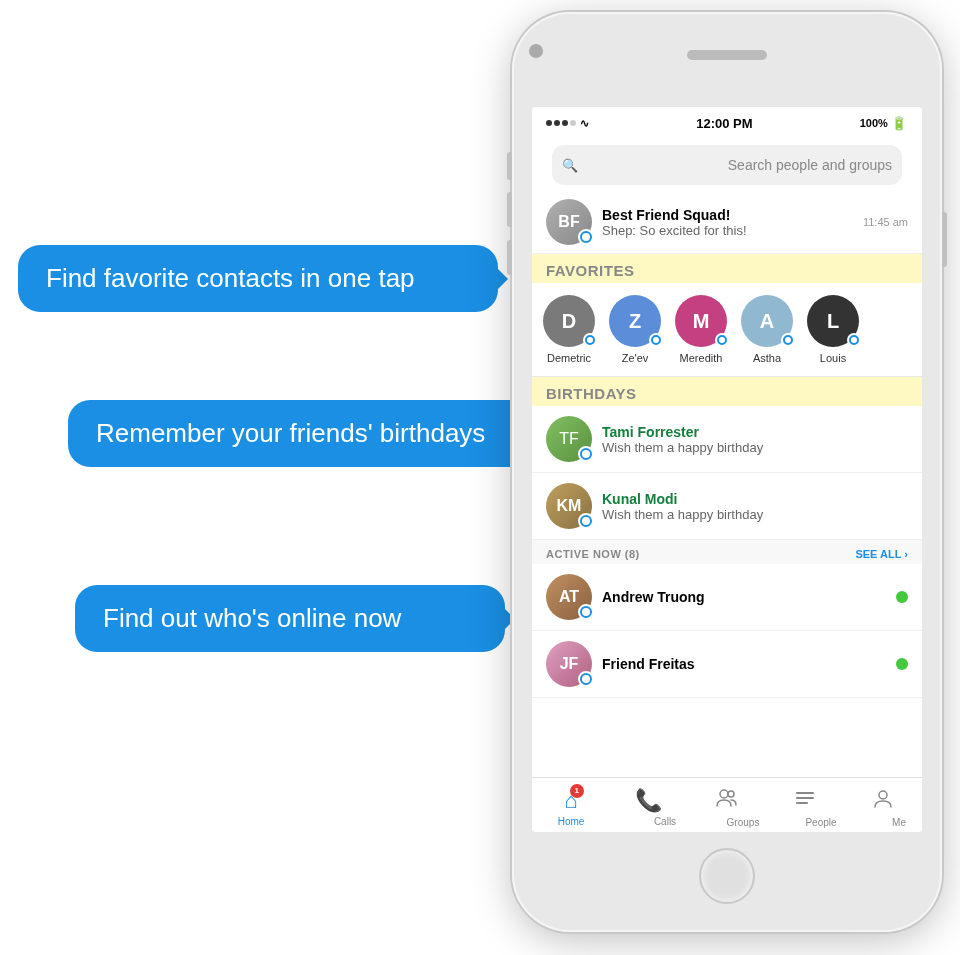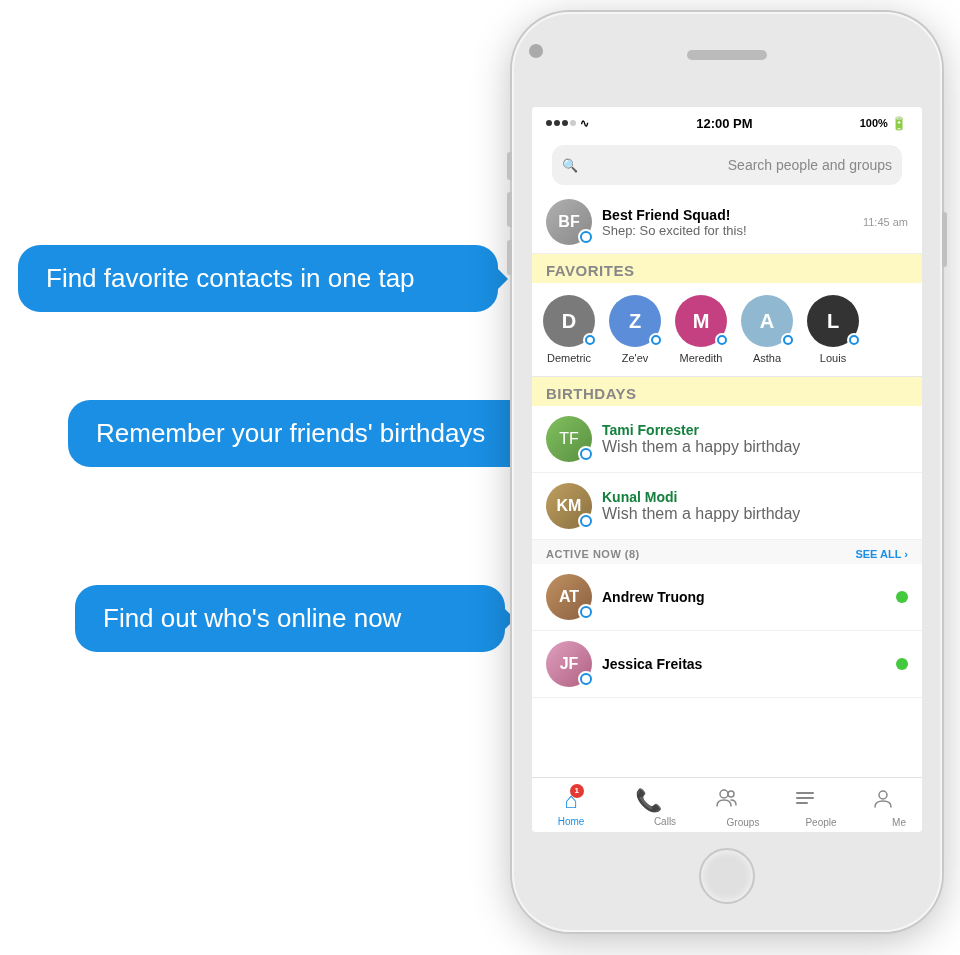--- a/index.html
+++ b/index.html
@@ -275,21 +275,21 @@
     
     .birthday-item {
       display: flex;
       align-items: center;
       padding: 10px 14px;
       border-bottom: 1px solid #f0f0f0;
       gap: 10px;
     }
     .bday-info { flex: 1; }
     .bday-name { font-weight: 700; font-size: 14px; color: #15803d; }
-    .bday-sub { font-size: 16px; color: #666; }
+    .bday-sub { font-size: 13px; color: #666; }
 
     
     .active-header {
       padding: 8px 14px 4px;
       display: flex;
       justify-content: space-between;
       align-items: center;
       background: #f8f8f8;
     }
     .active-title { font-size: 11px; font-weight: 700; color: #888; letter-spacing: 0.5px; }
@@ -528,21 +528,21 @@
 
       <div class="active-item">
         <div class="avatar-wrap">
           <div class="avatar" style="background: linear-gradient(135deg, #e0a0c0, #b06080); display:flex;align-items:center;justify-content:center;">
             <span style="color:#fff;font-size:16px;font-weight:700;">JF</span>
           </div>
           <div class="messenger-badge">
             <div class="messenger-badge-inner"></div>
           </div>
         </div>
-        <span class="active-name">Jessica Freitas</span>
+        <span class="active-name">Friend Freitas</span>
         <div class="online-dot"></div>
       </div>
 
       <div class="bottom-nav">
         <div class="nav-item active">
           <div class="nav-icon">
             ⌂
             <div class="nav-badge">1</div>
           </div>
           <span class="nav-label">Home</span>

